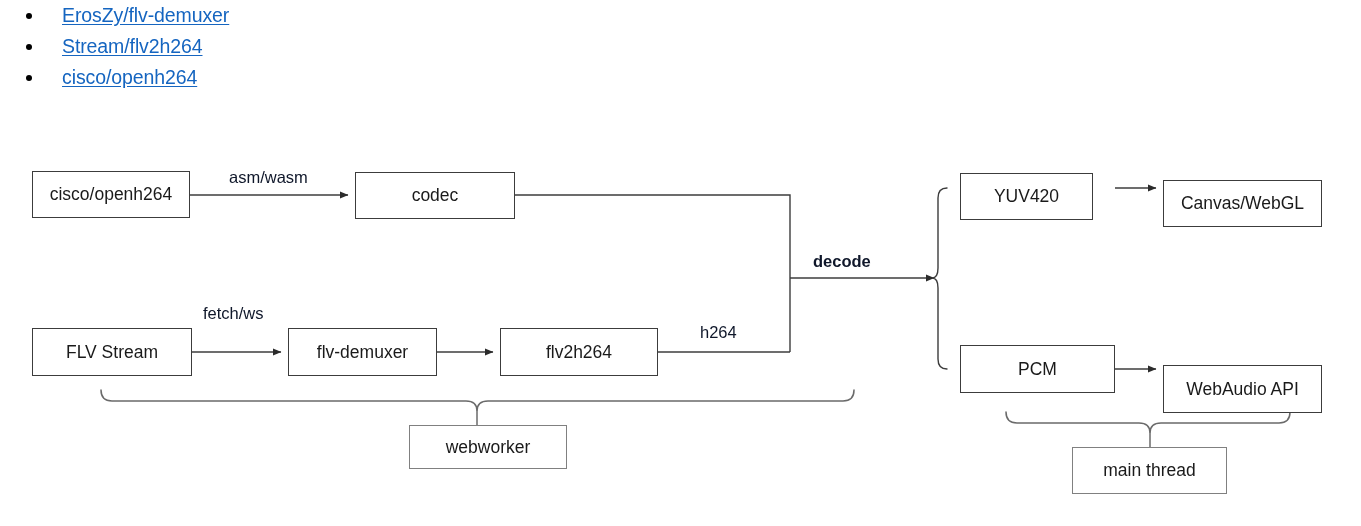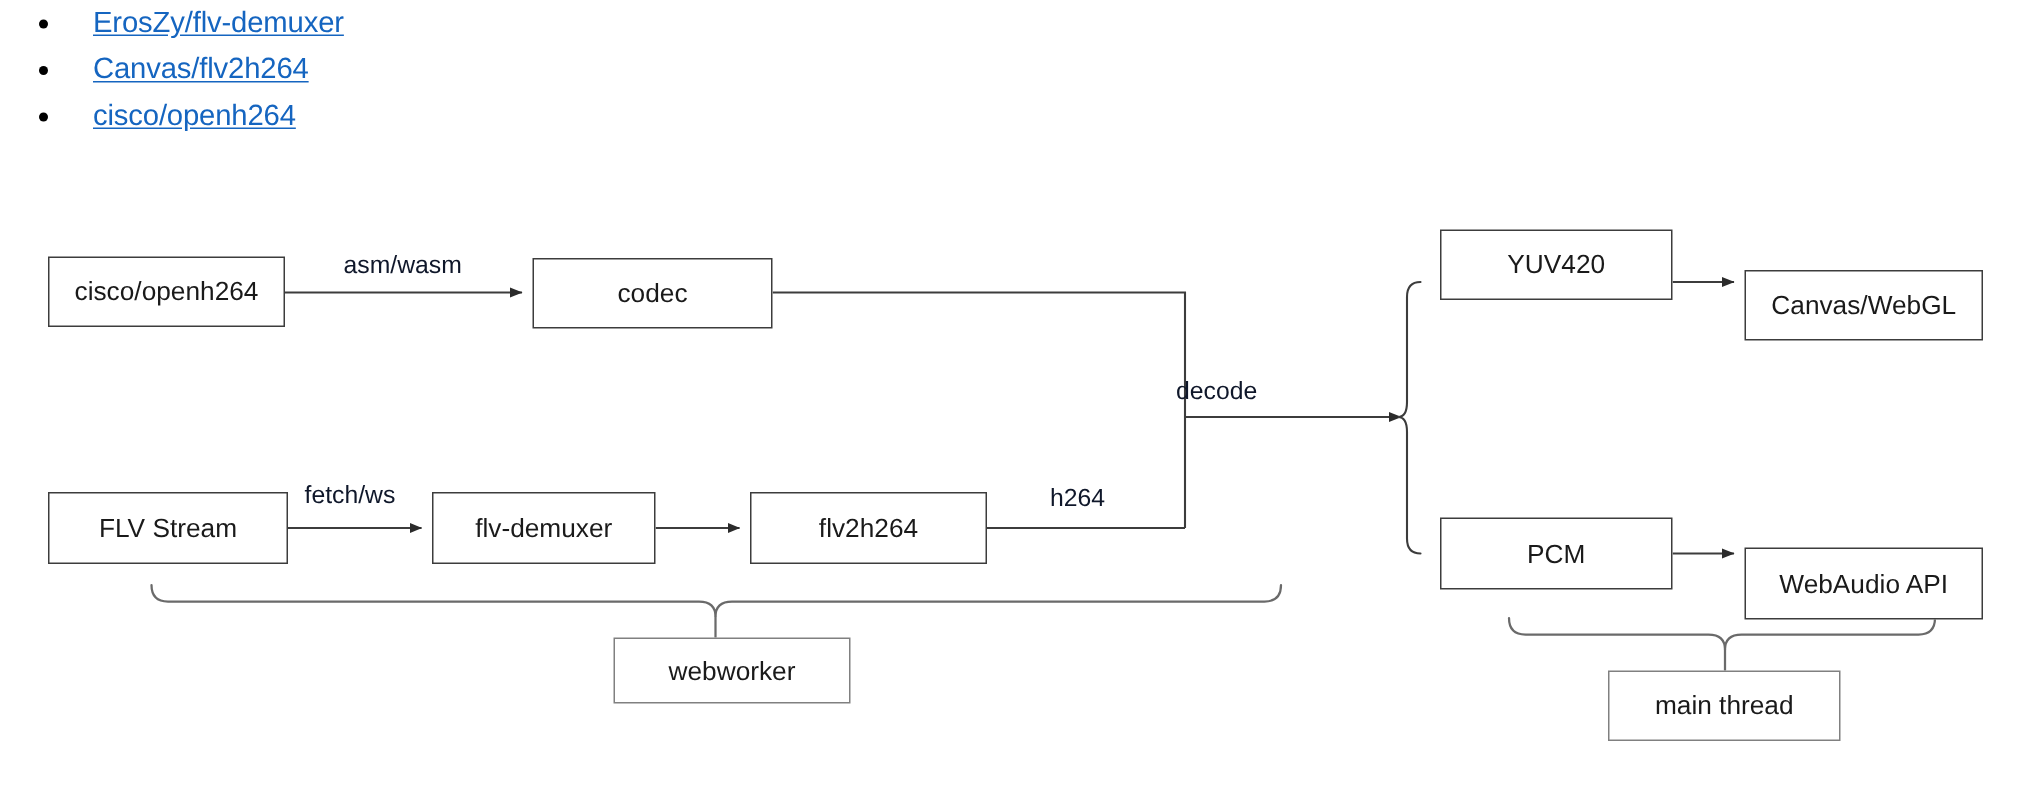--- a/index.html
+++ b/index.html
@@ -100,21 +100,21 @@
 
 <div id="page">
 
   <ul id="link-list">
     <li>
       <span class="bullet"></span>
       <a href="#">ErosZy/flv-demuxer</a>
     </li>
     <li>
       <span class="bullet"></span>
-      <a href="#">Canvas/flv2h264</a>
+      <a href="#">Stream/flv2h264</a>
     </li>
     <li>
       <span class="bullet"></span>
       <a href="#">cisco/openh264</a>
     </li>
   </ul>
 
   <div id="diagram">
 
     <svg viewBox="0 0 1361 526" xmlns="http://www.w3.org/2000/svg">
@@ -164,34 +164,34 @@
     <div class="node" style="left:32px;  top:171px; width:158px; height:47px;">cisco/openh264</div>
 
     <div class="node" style="left:355px; top:172px; width:160px; height:47px;">codec</div>
 
     <div class="node" style="left:32px;  top:328px; width:160px; height:48px;">FLV Stream</div>
 
     <div class="node" style="left:288px; top:328px; width:149px; height:48px;">flv-demuxer</div>
 
     <div class="node" style="left:500px; top:328px; width:158px; height:48px;">flv2h264</div>
 
-    <div class="node" style="left:960px; top:153px; width:155px; height:47px;">YUV420</div>
+    <div class="node" style="left:960px; top:173px; width:133px; height:47px;">YUV420</div>
 
     <div class="node" style="left:1163px;top:165px; width:159px; height:47px;margin-top:15px;">Canvas/WebGL</div>
 
     <div class="node" style="left:960px; top:345px; width:155px; height:48px;">PCM</div>
 
     <div class="node" style="left:1163px;top:365px; width:159px; height:48px;">WebAudio API</div>
 
     <div class="node soft" style="left:409px; top:425px; width:158px; height:44px;">webworker</div>
 
     <div class="node soft" style="left:1072px;top:447px; width:155px; height:47px;">main thread</div>
 
     <div class="edge-label" style="left:229px; top:168px;">asm/wasm</div>
 
-    <div class="edge-label" style="left:203px; top:321px;">fetch/ws</div>
+    <div class="edge-label" style="left:203px; top:304px;">fetch/ws</div>
 
     <div class="edge-label" style="left:700px; top:323px;">h264</div>
 
-    <div class="edge-label" style="left:784px; top:252px;">decode</div>
+    <div class="edge-label" style="left:813px; top:252px;font-weight:bold;">decode</div>
 
   </div>
 </div>
 
 </body></html>

